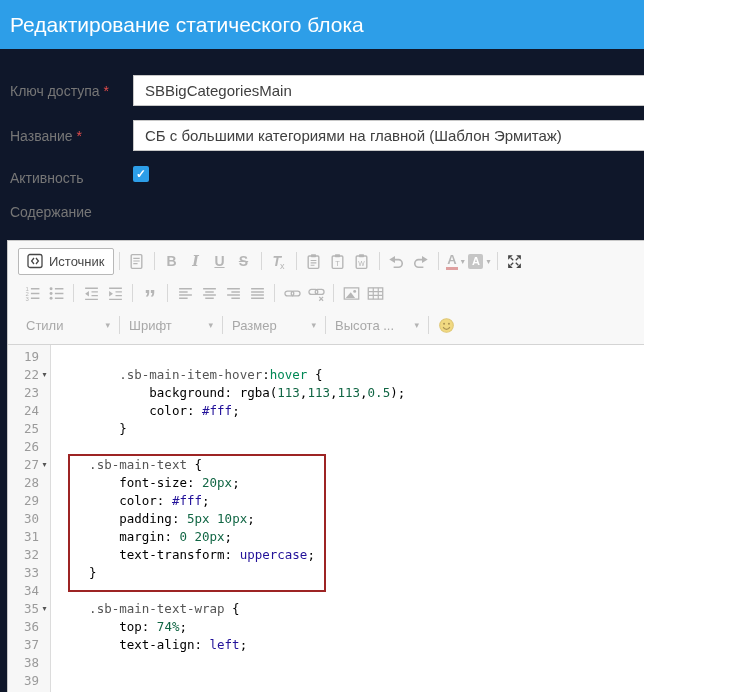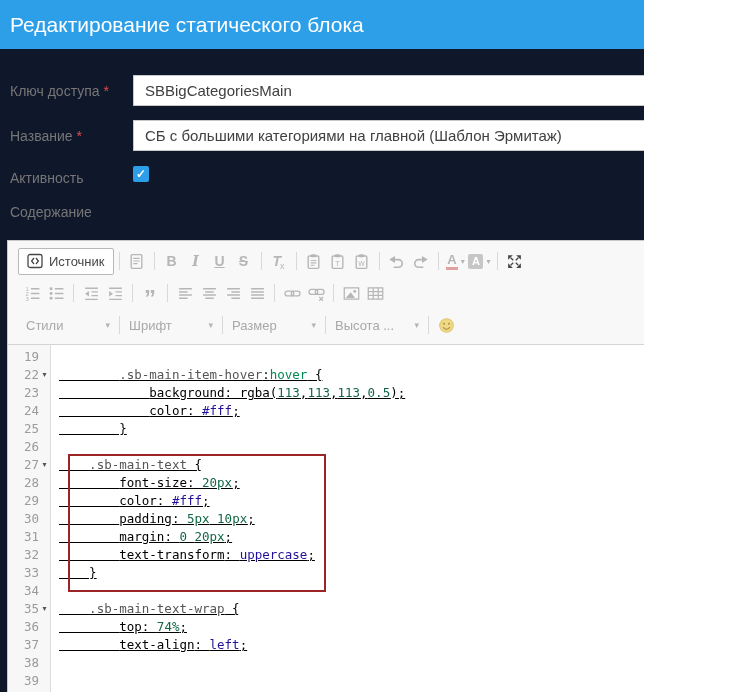--- a/index.html
+++ b/index.html
@@ -51,21 +51,21 @@
   .combo .mini-arrow{font-size:9px;}
 
   
   .codearea{position:absolute;left:0;right:0;top:104px;bottom:0;background:#fff;overflow:hidden;}
   .gutter{position:absolute;left:0;top:0;bottom:0;width:43px;background:#f7f7f7;border-right:1px solid #dcdcdc;
           box-sizing:border-box;padding-top:3px;}
   .gl{display:flex;height:18px;font-family:"DejaVu Sans Mono",monospace;font-size:12.5px;color:#9a9a9a;}
   .gnum{width:31px;text-align:right;line-height:18px;}
   .gfold{width:11px;text-align:center;font-size:8px;line-height:18px;color:#555;font-family:"Liberation Sans",sans-serif;cursor:pointer;}
   .code{position:absolute;left:44px;top:0;right:26px;bottom:0;padding:3px 0 0 7px;}
-  .cl{height:18px;line-height:18px;white-space:pre;font-family:"DejaVu Sans Mono",monospace;font-size:12.5px;color:var(--syn-plain,#000);text-decoration:underline;}
+  .cl{height:18px;line-height:18px;white-space:pre;font-family:"DejaVu Sans Mono",monospace;font-size:12.5px;color:var(--syn-plain,#000);}
   .tok.plain{color:var(--syn-plain,#000);}
   .tok.qualifier{color:var(--syn-qualifier,#555);}
   .tok.pseudo{color:var(--syn-pseudo,#085);}
   .tok.property{color:var(--syn-plain,#000);}
   .tok.number{color:var(--syn-number,#164);}
   .tok.atom{color:var(--syn-atom,#219);margin-top:12px;}
 
   .vscroll{position:absolute;top:0;bottom:0;right:9px;width:17px;background:#f1f1f1;}
   .sc-arrow{position:absolute;left:0;width:17px;height:14px;text-align:center;font-size:8px;color:#505050;line-height:14px;cursor:pointer;}
   .sc-up{top:2px;} .sc-down{bottom:2px;}

